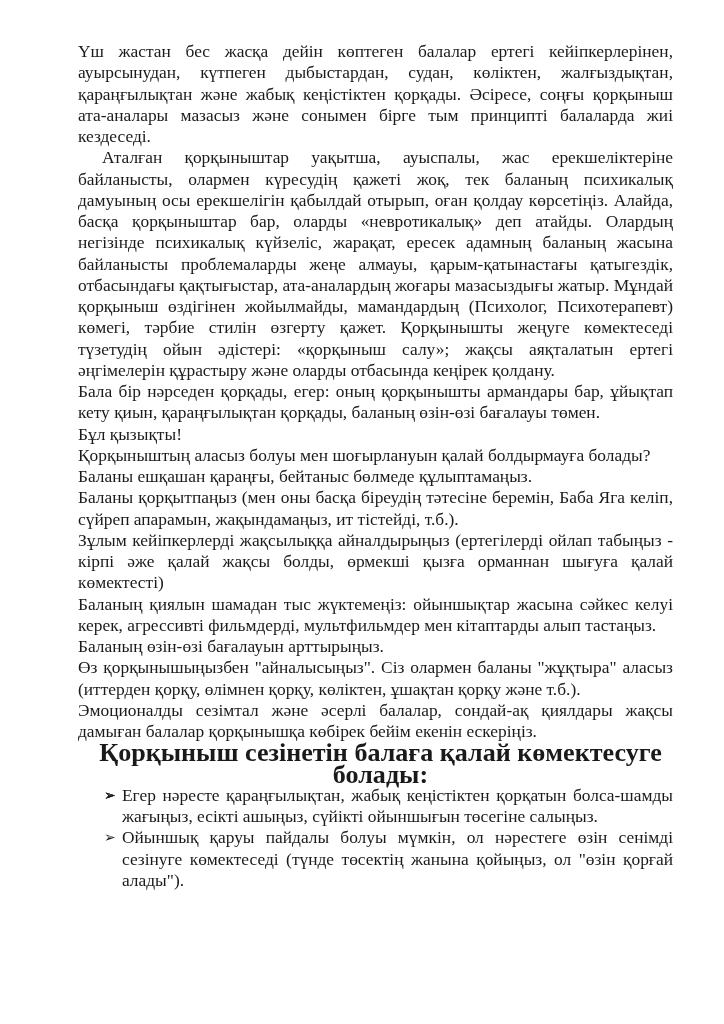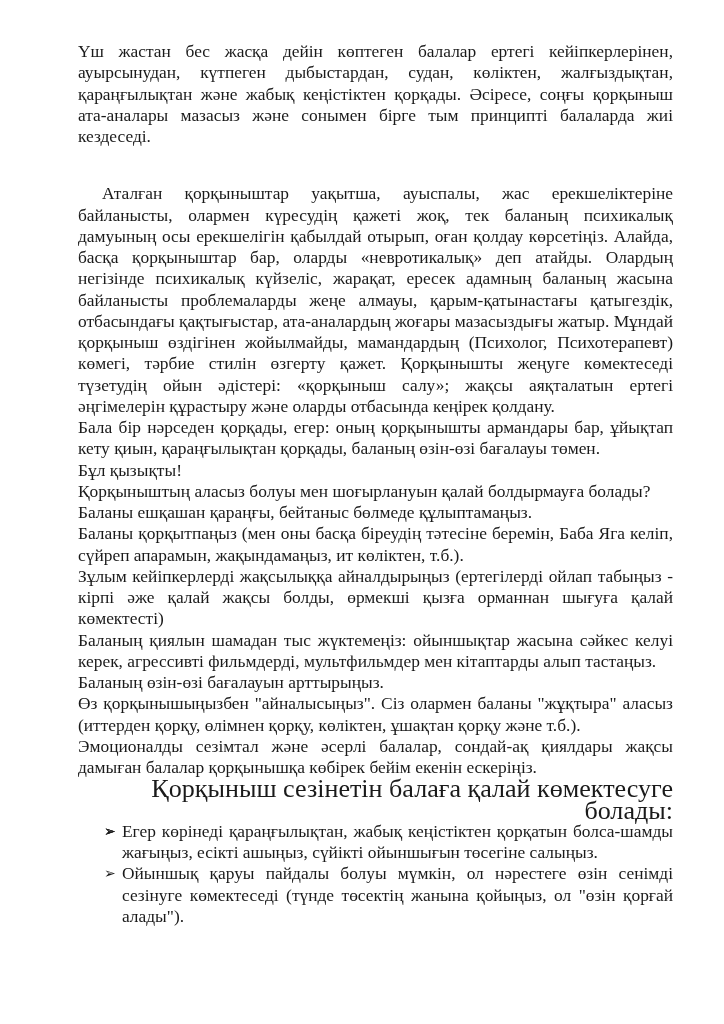--- a/index.html
+++ b/index.html
@@ -8,25 +8,25 @@
     position: absolute;
     left: 78px;
     top: 41px;
     width: 595px;
     font-family: "Liberation Serif", serif;
     font-size: 17.4px;
     line-height: 21.25px;
     color: #1a1a1a;
   }
   .p { margin: 0; text-align: justify; text-align-last: left; }
-  .p.indent { text-indent: 24px; margin-top: 36px; }
+  .p.indent { text-indent: 24px; }
   .heading {
     margin: 0;
-    text-align: right;
-    font-weight: normal;
+    text-align: center;
+    font-weight: bold;
     padding-left: 10px;
   }
   ul.bullets { list-style: none; margin: 0; padding: 0; }
   ul.bullets li {
     position: relative;
     padding-left: 44px;
     text-align: justify;
     text-align-last: left;
   }
   ul.bullets li .arrow {
@@ -40,38 +40,38 @@
 </head>
 <body>
 
 <div class="page">
   <p class="p">Үш жастан бес жасқа дейін көптеген балалар ертегі кейіпкерлерінен, ауырсынудан, күтпеген дыбыстардан, судан, көліктен, жалғыздықтан, қараңғылықтан және жабық кеңістіктен қорқады. Әсіресе, соңғы қорқыныш ата-аналары мазасыз және сонымен бірге тым принципті балаларда жиі кездеседі.</p>
   <p class="p indent">Аталған қорқыныштар уақытша, ауыспалы, жас ерекшеліктеріне байланысты, олармен күресудің қажеті жоқ, тек баланың психикалық дамуының осы ерекшелігін қабылдай отырып, оған қолдау көрсетіңіз. Алайда, басқа қорқыныштар бар, оларды «невротикалық» деп атайды. Олардың негізінде психикалық күйзеліс, жарақат, ересек адамның баланың жасына байланысты проблемаларды жеңе алмауы, қарым-қатынастағы қатыгездік, отбасындағы қақтығыстар, ата-аналардың жоғары мазасыздығы жатыр. Мұндай қорқыныш өздігінен жойылмайды, мамандардың (Психолог, Психотерапевт) көмегі, тәрбие стилін өзгерту қажет. Қорқынышты жеңуге көмектеседі түзетудің ойын әдістері: «қорқыныш салу»; жақсы аяқталатын ертегі әңгімелерін құрастыру және оларды отбасында кеңірек қолдану.</p>
   <p class="p">Бала бір нәрседен қорқады, егер: оның қорқынышты армандары бар, ұйықтап кету қиын, қараңғылықтан қорқады, баланың өзін-өзі бағалауы төмен.</p>
   <p class="p">Бұл қызықты!</p>
   <p class="p">Қорқыныштың аласыз болуы мен шоғырлануын қалай болдырмауға болады?</p>
   <p class="p">Баланы ешқашан қараңғы, бейтаныс бөлмеде құлыптамаңыз.</p>
-  <p class="p">Баланы қорқытпаңыз (мен оны басқа біреудің тәтесіне беремін, Баба Яга келіп, сүйреп апарамын, жақындамаңыз, ит көліктен, т.б.).</p>
+  <p class="p">Баланы қорқытпаңыз (мен оны басқа біреудің тәтесіне беремін, Баба Яга келіп, сүйреп апарамын, жақындамаңыз, ит тістейді, т.б.).</p>
   <p class="p">Зұлым кейіпкерлерді жақсылыққа айналдырыңыз (ертегілерді ойлап табыңыз - кірпі әже қалай жақсы болды, өрмекші қызға орманнан шығуға қалай көмектесті)</p>
   <p class="p">Баланың қиялын шамадан тыс жүктемеңіз: ойыншықтар жасына сәйкес келуі керек, агрессивті фильмдерді, мультфильмдер мен кітаптарды алып тастаңыз.</p>
   <p class="p">Баланың өзін-өзі бағалауын арттырыңыз.</p>
   <p class="p">Өз қорқынышыңызбен "айналысыңыз". Сіз олармен баланы "жұқтыра" аласыз (иттерден қорқу, өлімнен қорқу, көліктен, ұшақтан қорқу және т.б.).</p>
   <p class="p">Эмоционалды сезімтал және әсерлі балалар, сондай-ақ қиялдары жақсы дамыған балалар қорқынышқа көбірек бейім екенін ескеріңіз.</p>
 
   <h2 class="heading">Қорқыныш сезінетін балаға қалай көмектесуге болады:</h2>
 
   <ul class="bullets">
     <li>
       <span class="arrow">➢</span>
     </li>
     <li>
       <span class="arrow">➢</span>
     </li>
     <li>
       <span class="arrow">➢</span>
-      <span>Егер көрінеді қараңғылықтан, жабық кеңістіктен қорқатын болса-шамды жағыңыз, есікті ашыңыз, сүйікті ойыншығын төсегіне салыңыз.</span>
+      <span>Егер нәресте қараңғылықтан, жабық кеңістіктен қорқатын болса-шамды жағыңыз, есікті ашыңыз, сүйікті ойыншығын төсегіне салыңыз.</span>
     </li>
     <li>
       <span class="arrow">➢</span>
       <span>Ойыншық қаруы пайдалы болуы мүмкін, ол нәрестеге өзін сенімді сезінуге көмектеседі (түнде төсектің жанына қойыңыз, ол "өзін қорғай алады").</span>
     </li>
   </ul>
 </div>
 
 </body></html>

